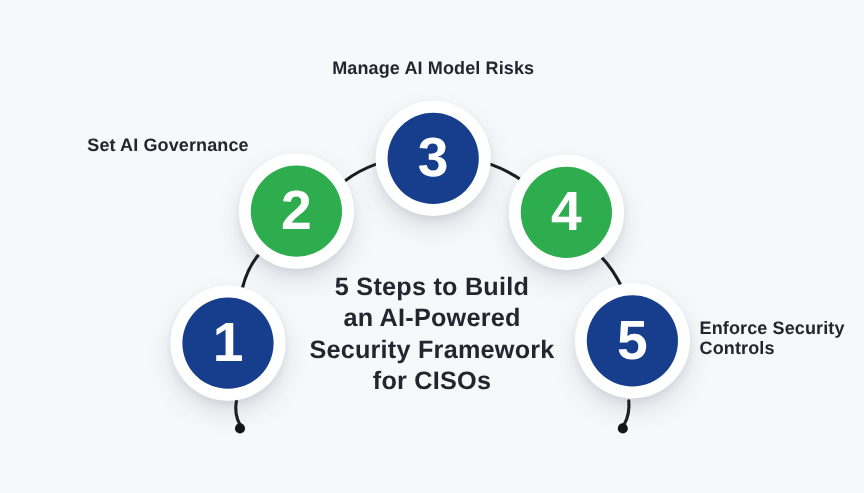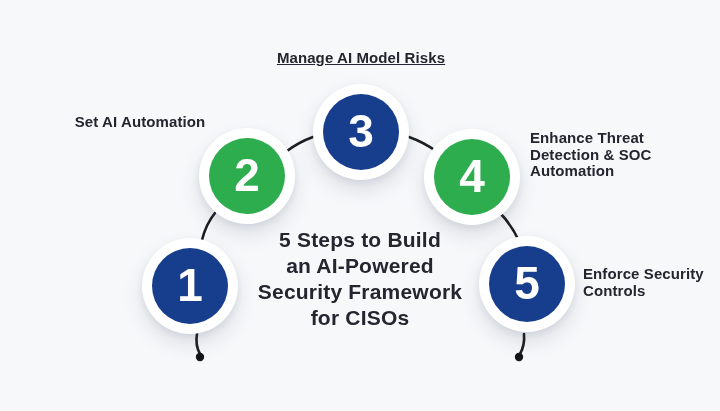--- a/index.html
+++ b/index.html
@@ -42,21 +42,21 @@
   .label{
     position:absolute;
     font-size:15px;line-height:16.5px;
     font-weight:800;
     letter-spacing:.1px;
     color:#23262f;
     white-space:pre-line;
   }
   .label-1{left:16px;top:262px;width:120px;text-align:right;}
   .label-2{left:40px;top:114px;width:200px;text-align:center;}
-  .label-3{left:241px;top:50px;width:240px;text-align:center;text-decoration:underline;}
+  .label-3{left:241px;top:50px;width:240px;text-align:center;}
   .label-4{left:530px;top:130px;width:160px;text-align:left;}
   .label-5{left:583px;top:266px;width:140px;text-align:left;}
   .pos-1{left:142px;top:238px;}
   .pos-2{left:199px;top:128px;}
   .pos-3{left:313px;top:84px;}
   .pos-4{left:424px;top:129px;}
   .pos-5{left:479px;top:236px;}
 </style>
 </head>
 <body>
@@ -85,37 +85,34 @@
     <div class="badge-inner" style="background: rgb(23, 62, 140);">
       <span class="badge-num">1</span>
     </div>
   </div>
 
   <div class="badge pos-2">
     <div class="badge-inner" style="background: rgb(46, 173, 78);">
       <span class="badge-num">2</span>
     </div>
   </div>
-  <div class="label label-2">Set AI Automation</div>
+  <div class="label label-2">Set AI Governance</div>
 
   <div class="badge pos-3">
     <div class="badge-inner" style="background: rgb(23, 62, 140);">
       <span class="badge-num">3</span>
     </div>
   </div>
   <div class="label label-3">Manage AI Model Risks</div>
 
   <div class="badge pos-4">
     <div class="badge-inner" style="background: rgb(46, 173, 78);">
       <span class="badge-num">4</span>
     </div>
   </div>
-  <div class="label label-4">Enhance Threat
-Detection &amp; SOC
-Automation</div>
 
   <div class="badge pos-5">
     <div class="badge-inner" style="background: rgb(23, 62, 140);">
       <span class="badge-num">5</span>
     </div>
   </div>
   <div class="label label-5">Enforce Security
 Controls</div>
 
 </div>

